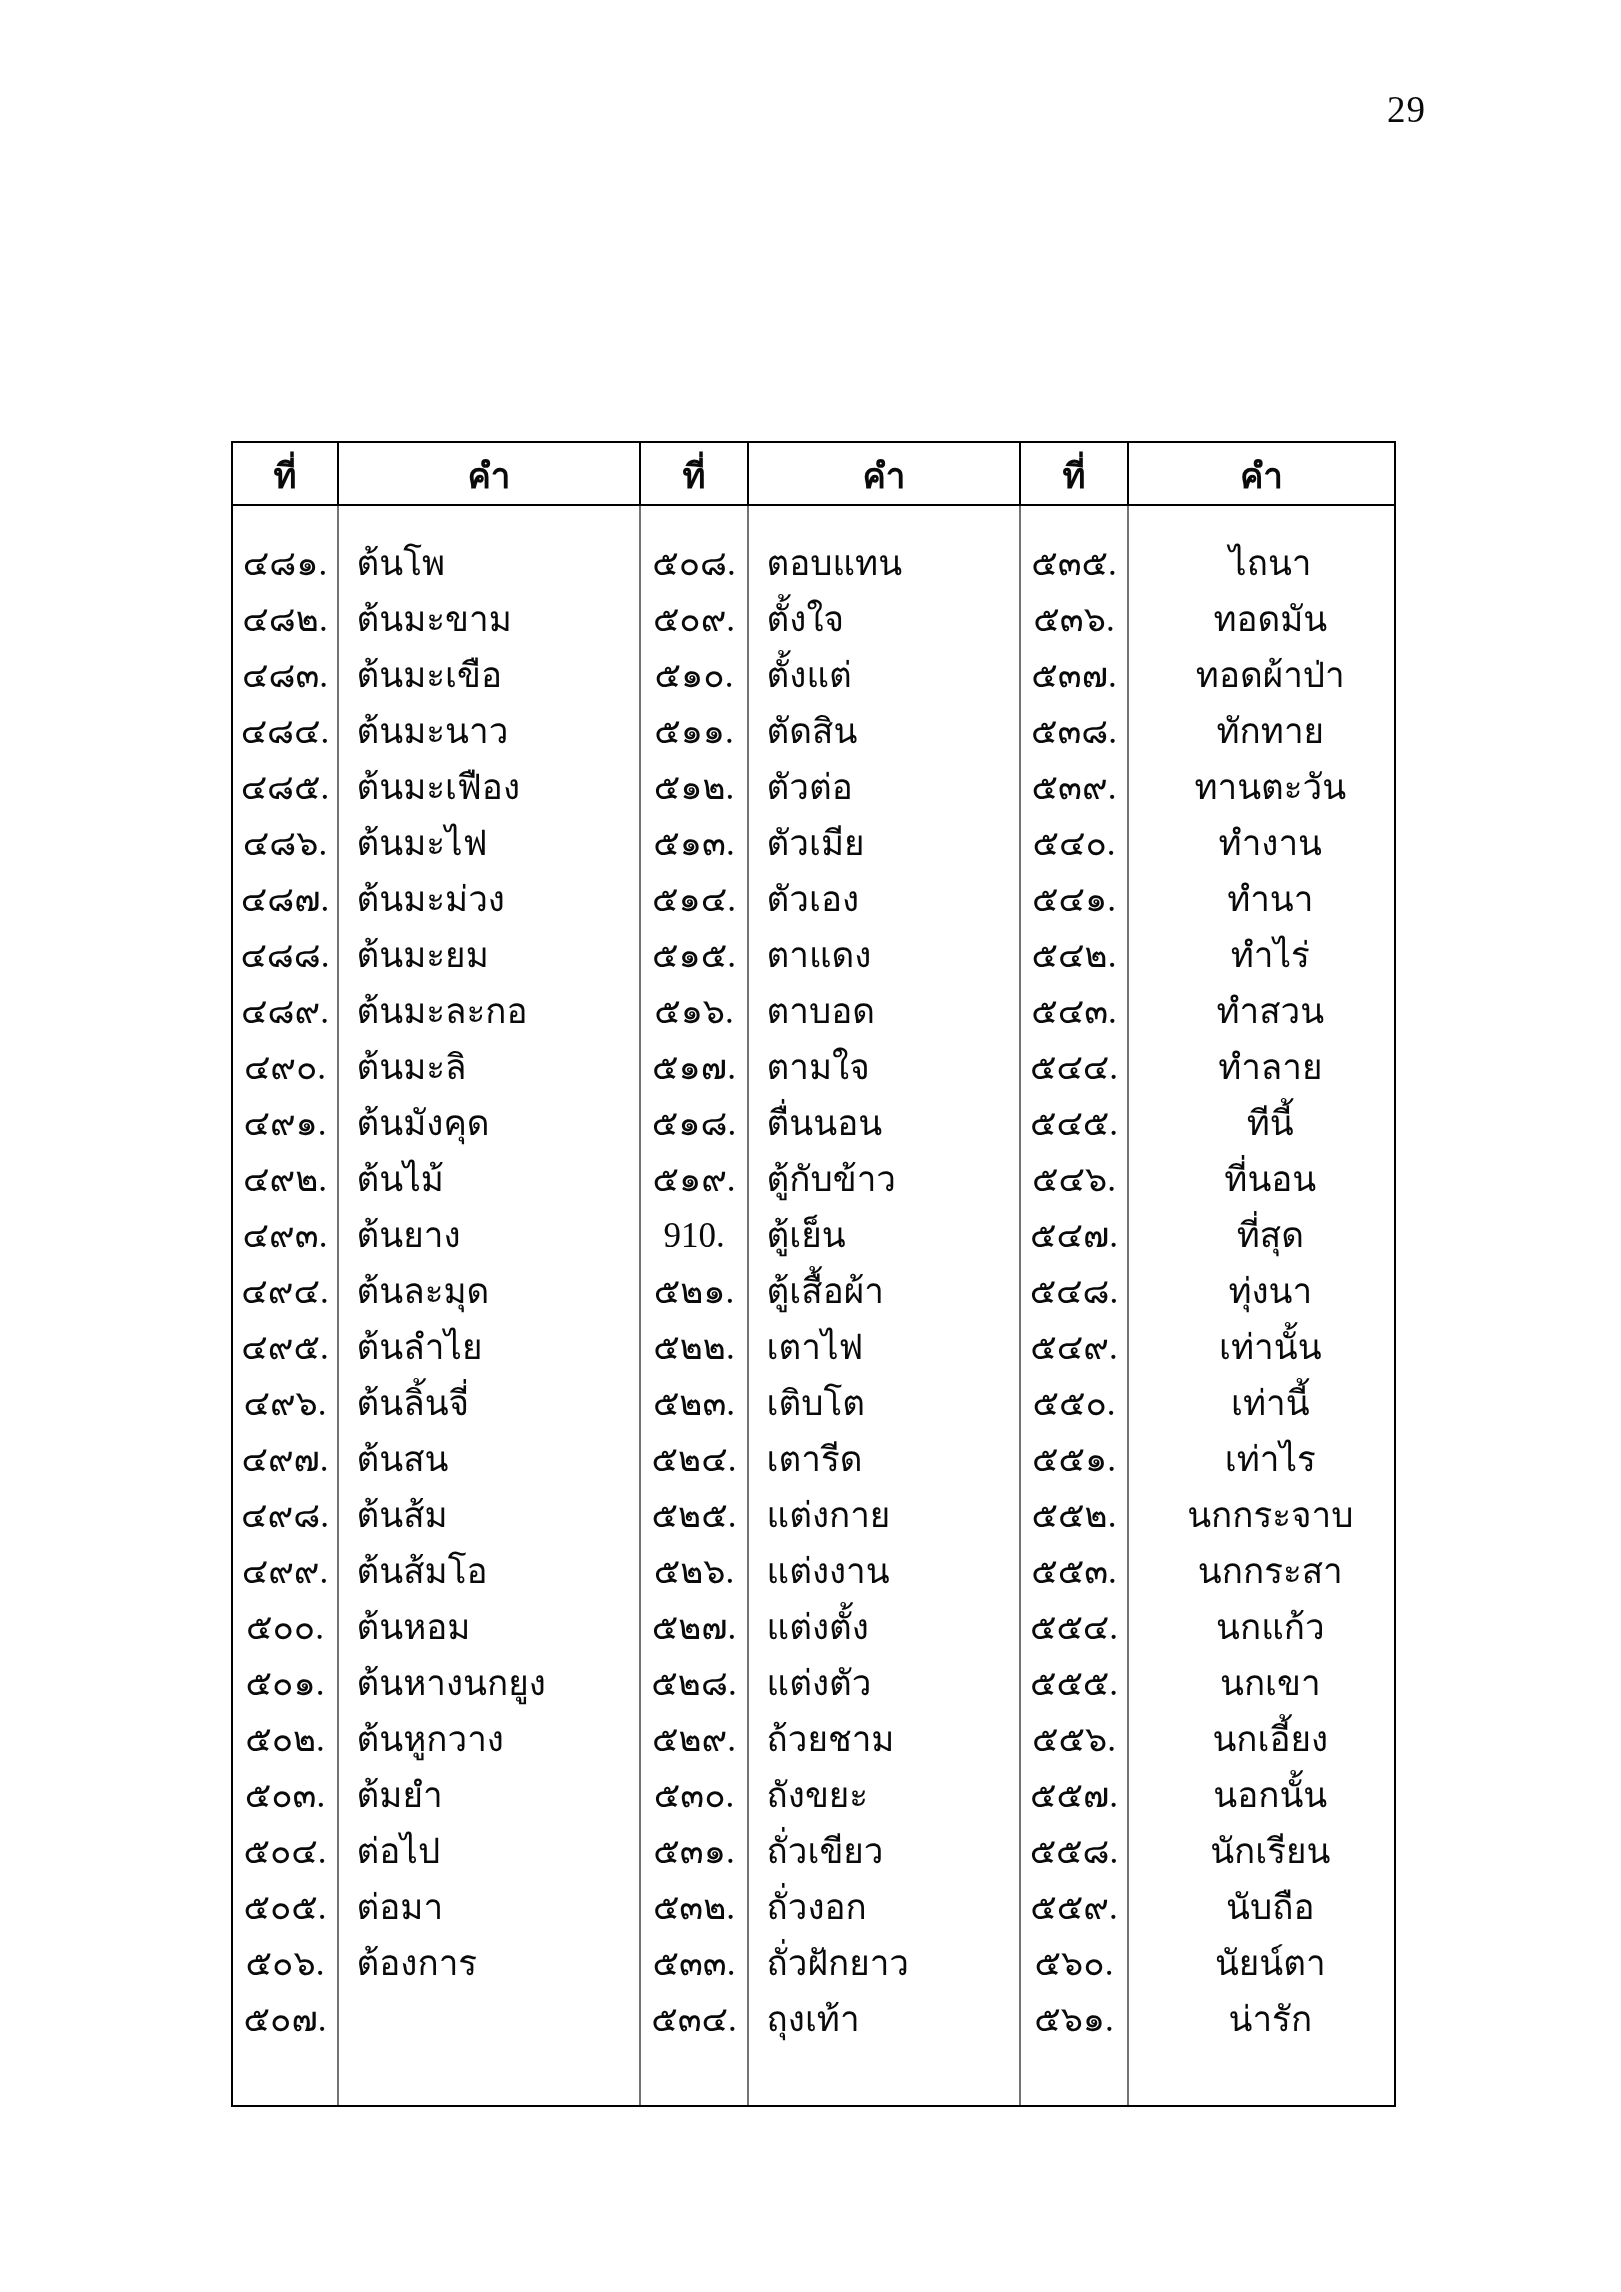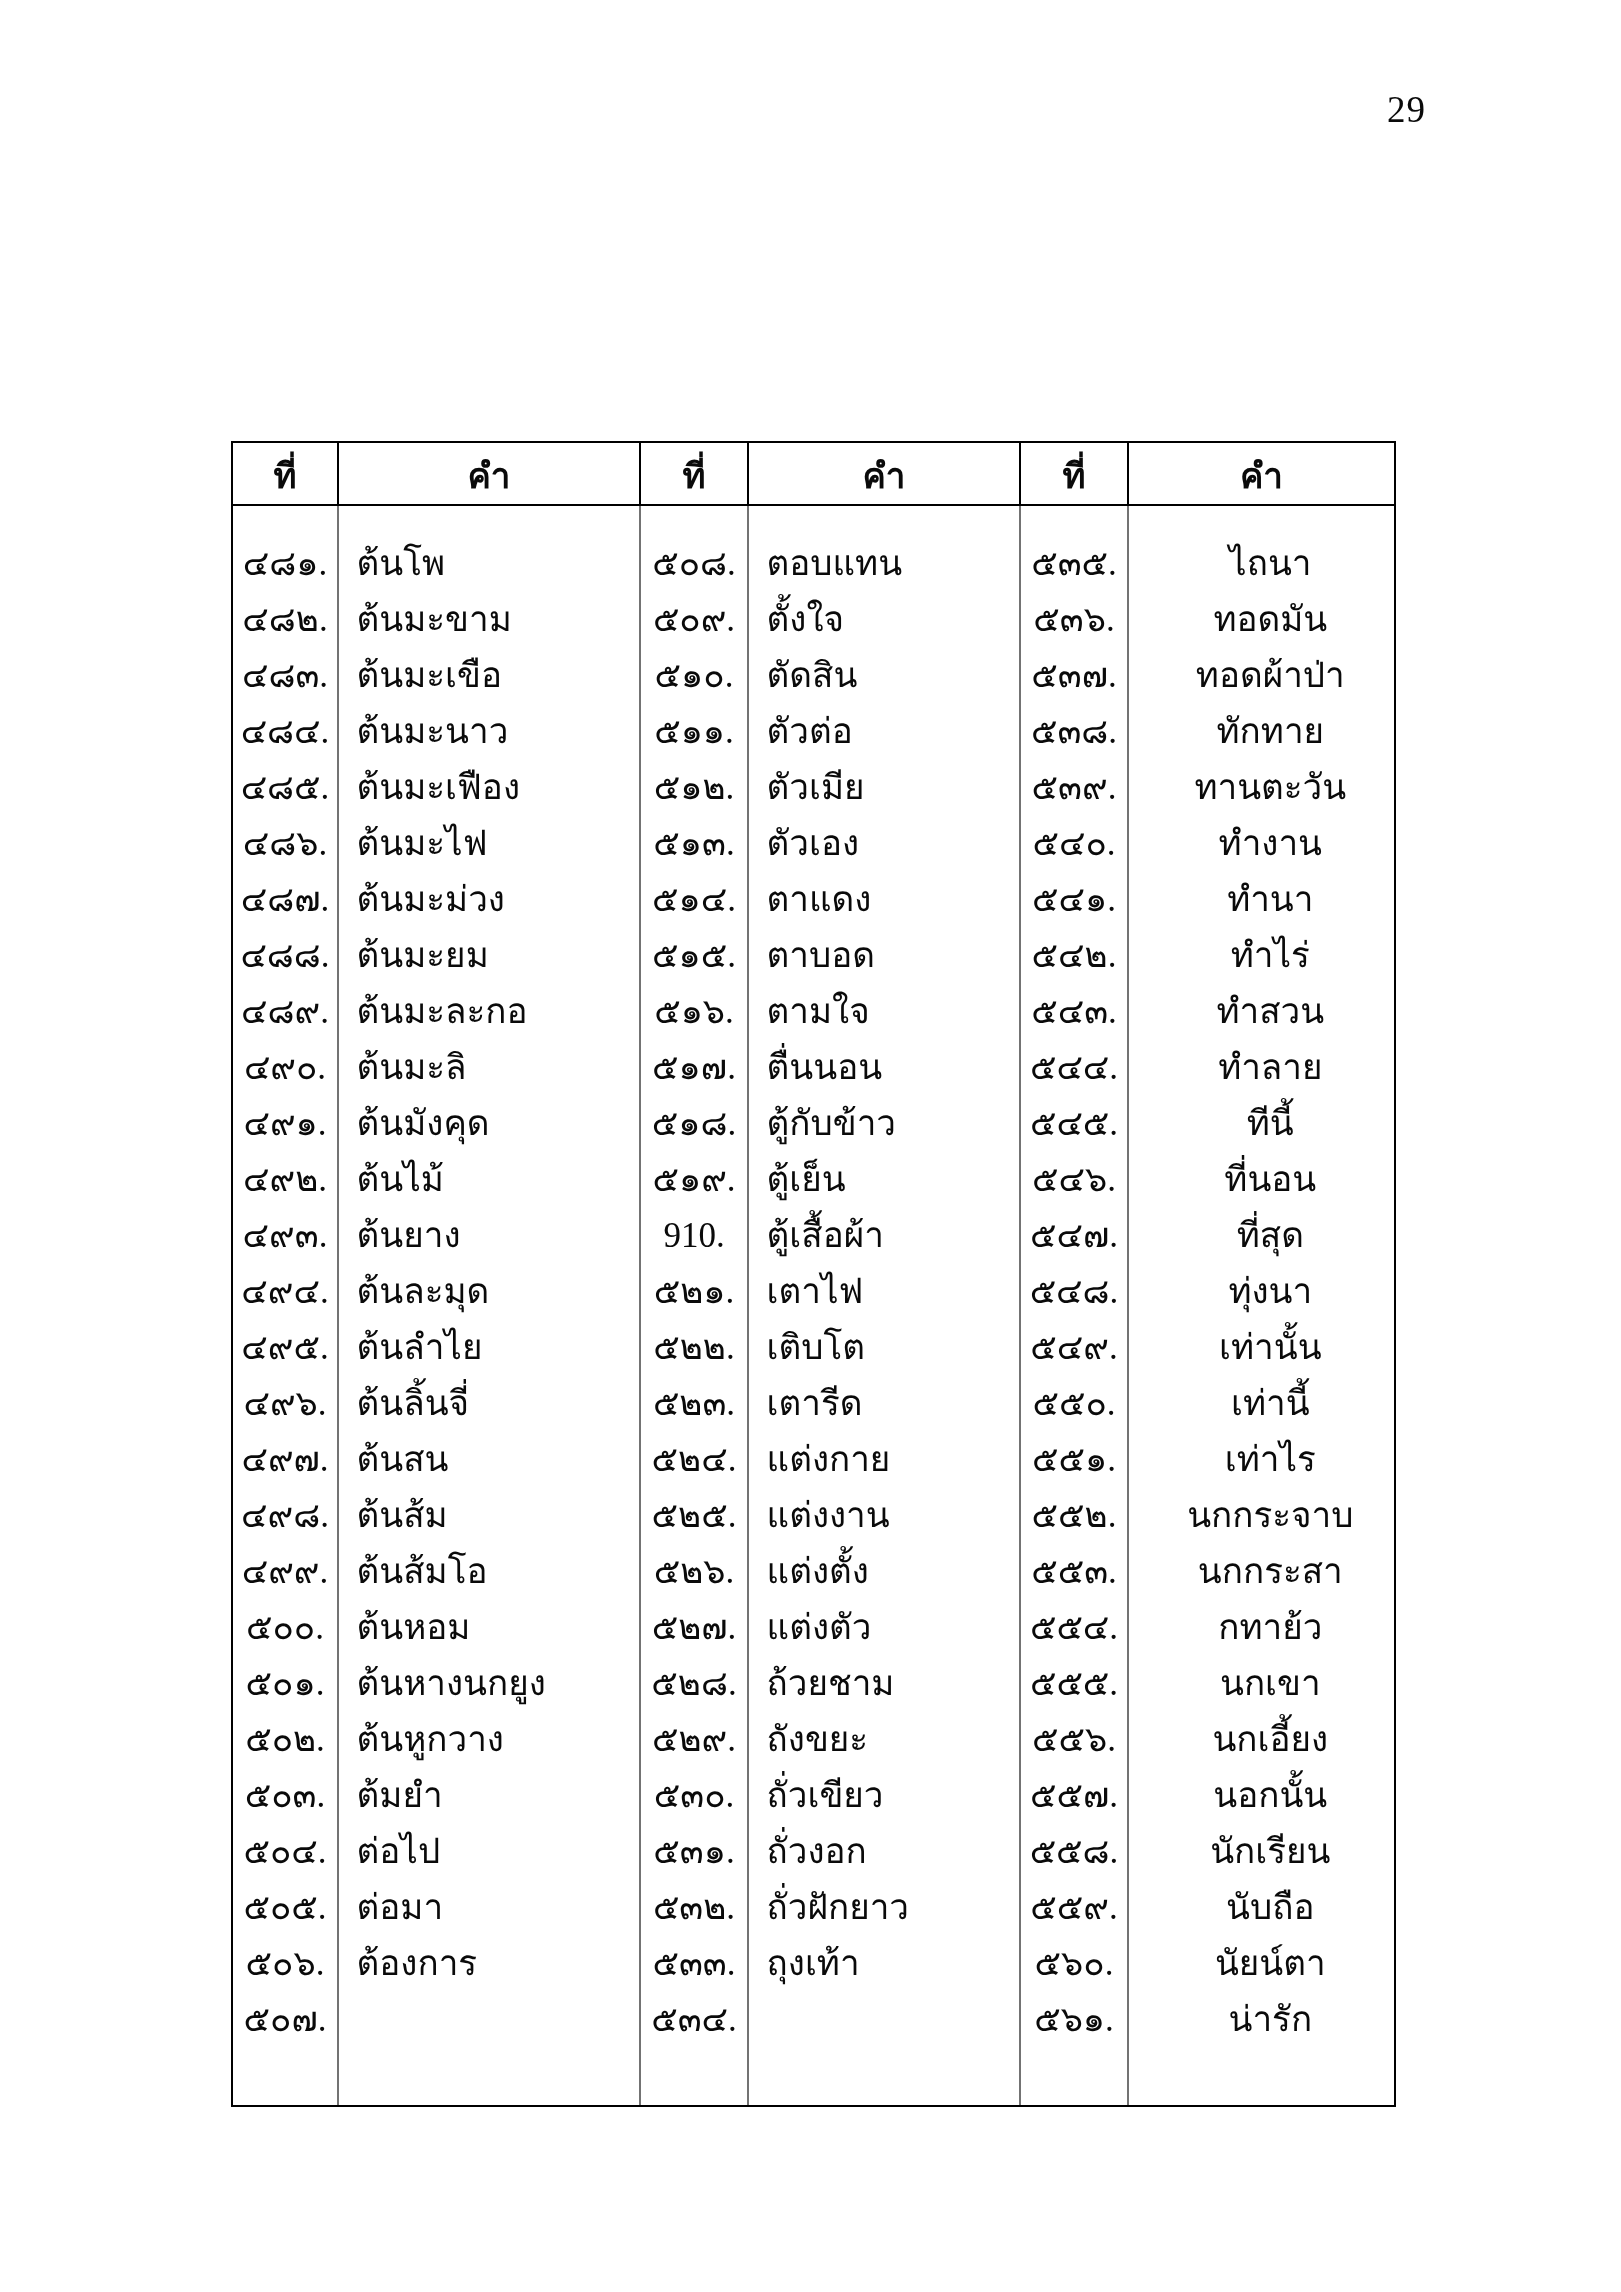--- a/index.html
+++ b/index.html
@@ -175,20 +175,21 @@
         <div class="cell no-cell">๕๒๙.</div>
         <div class="cell no-cell">๕๓๐.</div>
         <div class="cell no-cell">๕๓๑.</div>
         <div class="cell no-cell">๕๓๒.</div>
         <div class="cell no-cell">๕๓๓.</div>
         <div class="cell no-cell">๕๓๔.</div>
       </div>
     <div class="body-col">
         <div class="cell word-cell">ตอบแทน</div>
         <div class="cell word-cell">ตั้งใจ</div>
+        <div class="cell word-cell">ตั้งแต่</div>
         <div class="cell word-cell">ตัดสิน</div>
         <div class="cell word-cell">ตัวต่อ</div>
         <div class="cell word-cell">ตัวเมีย</div>
         <div class="cell word-cell">ตัวเอง</div>
         <div class="cell word-cell">ตาแดง</div>
         <div class="cell word-cell">ตาบอด</div>
         <div class="cell word-cell">ตามใจ</div>
         <div class="cell word-cell">ตื่นนอน</div>
         <div class="cell word-cell">ตู้กับข้าว</div>
         <div class="cell word-cell">ตู้เย็น</div>
@@ -249,21 +250,21 @@
         <div class="cell word-cell">ทำลาย</div>
         <div class="cell word-cell">ทีนี้</div>
         <div class="cell word-cell">ที่นอน</div>
         <div class="cell word-cell">ที่สุด</div>
         <div class="cell word-cell">ทุ่งนา</div>
         <div class="cell word-cell">เท่านั้น</div>
         <div class="cell word-cell">เท่านี้</div>
         <div class="cell word-cell">เท่าไร</div>
         <div class="cell word-cell">นกกระจาบ</div>
         <div class="cell word-cell">นกกระสา</div>
-        <div class="cell word-cell">กทาย้ว</div>
+        <div class="cell word-cell">นกแก้ว</div>
         <div class="cell word-cell">นกเขา</div>
         <div class="cell word-cell">นกเอี้ยง</div>
         <div class="cell word-cell">นอกนั้น</div>
         <div class="cell word-cell">นักเรียน</div>
         <div class="cell word-cell">นับถือ</div>
         <div class="cell word-cell">นัยน์ตา</div>
         <div class="cell word-cell">น่ารัก</div>
       </div>
   </div>
 </div>

